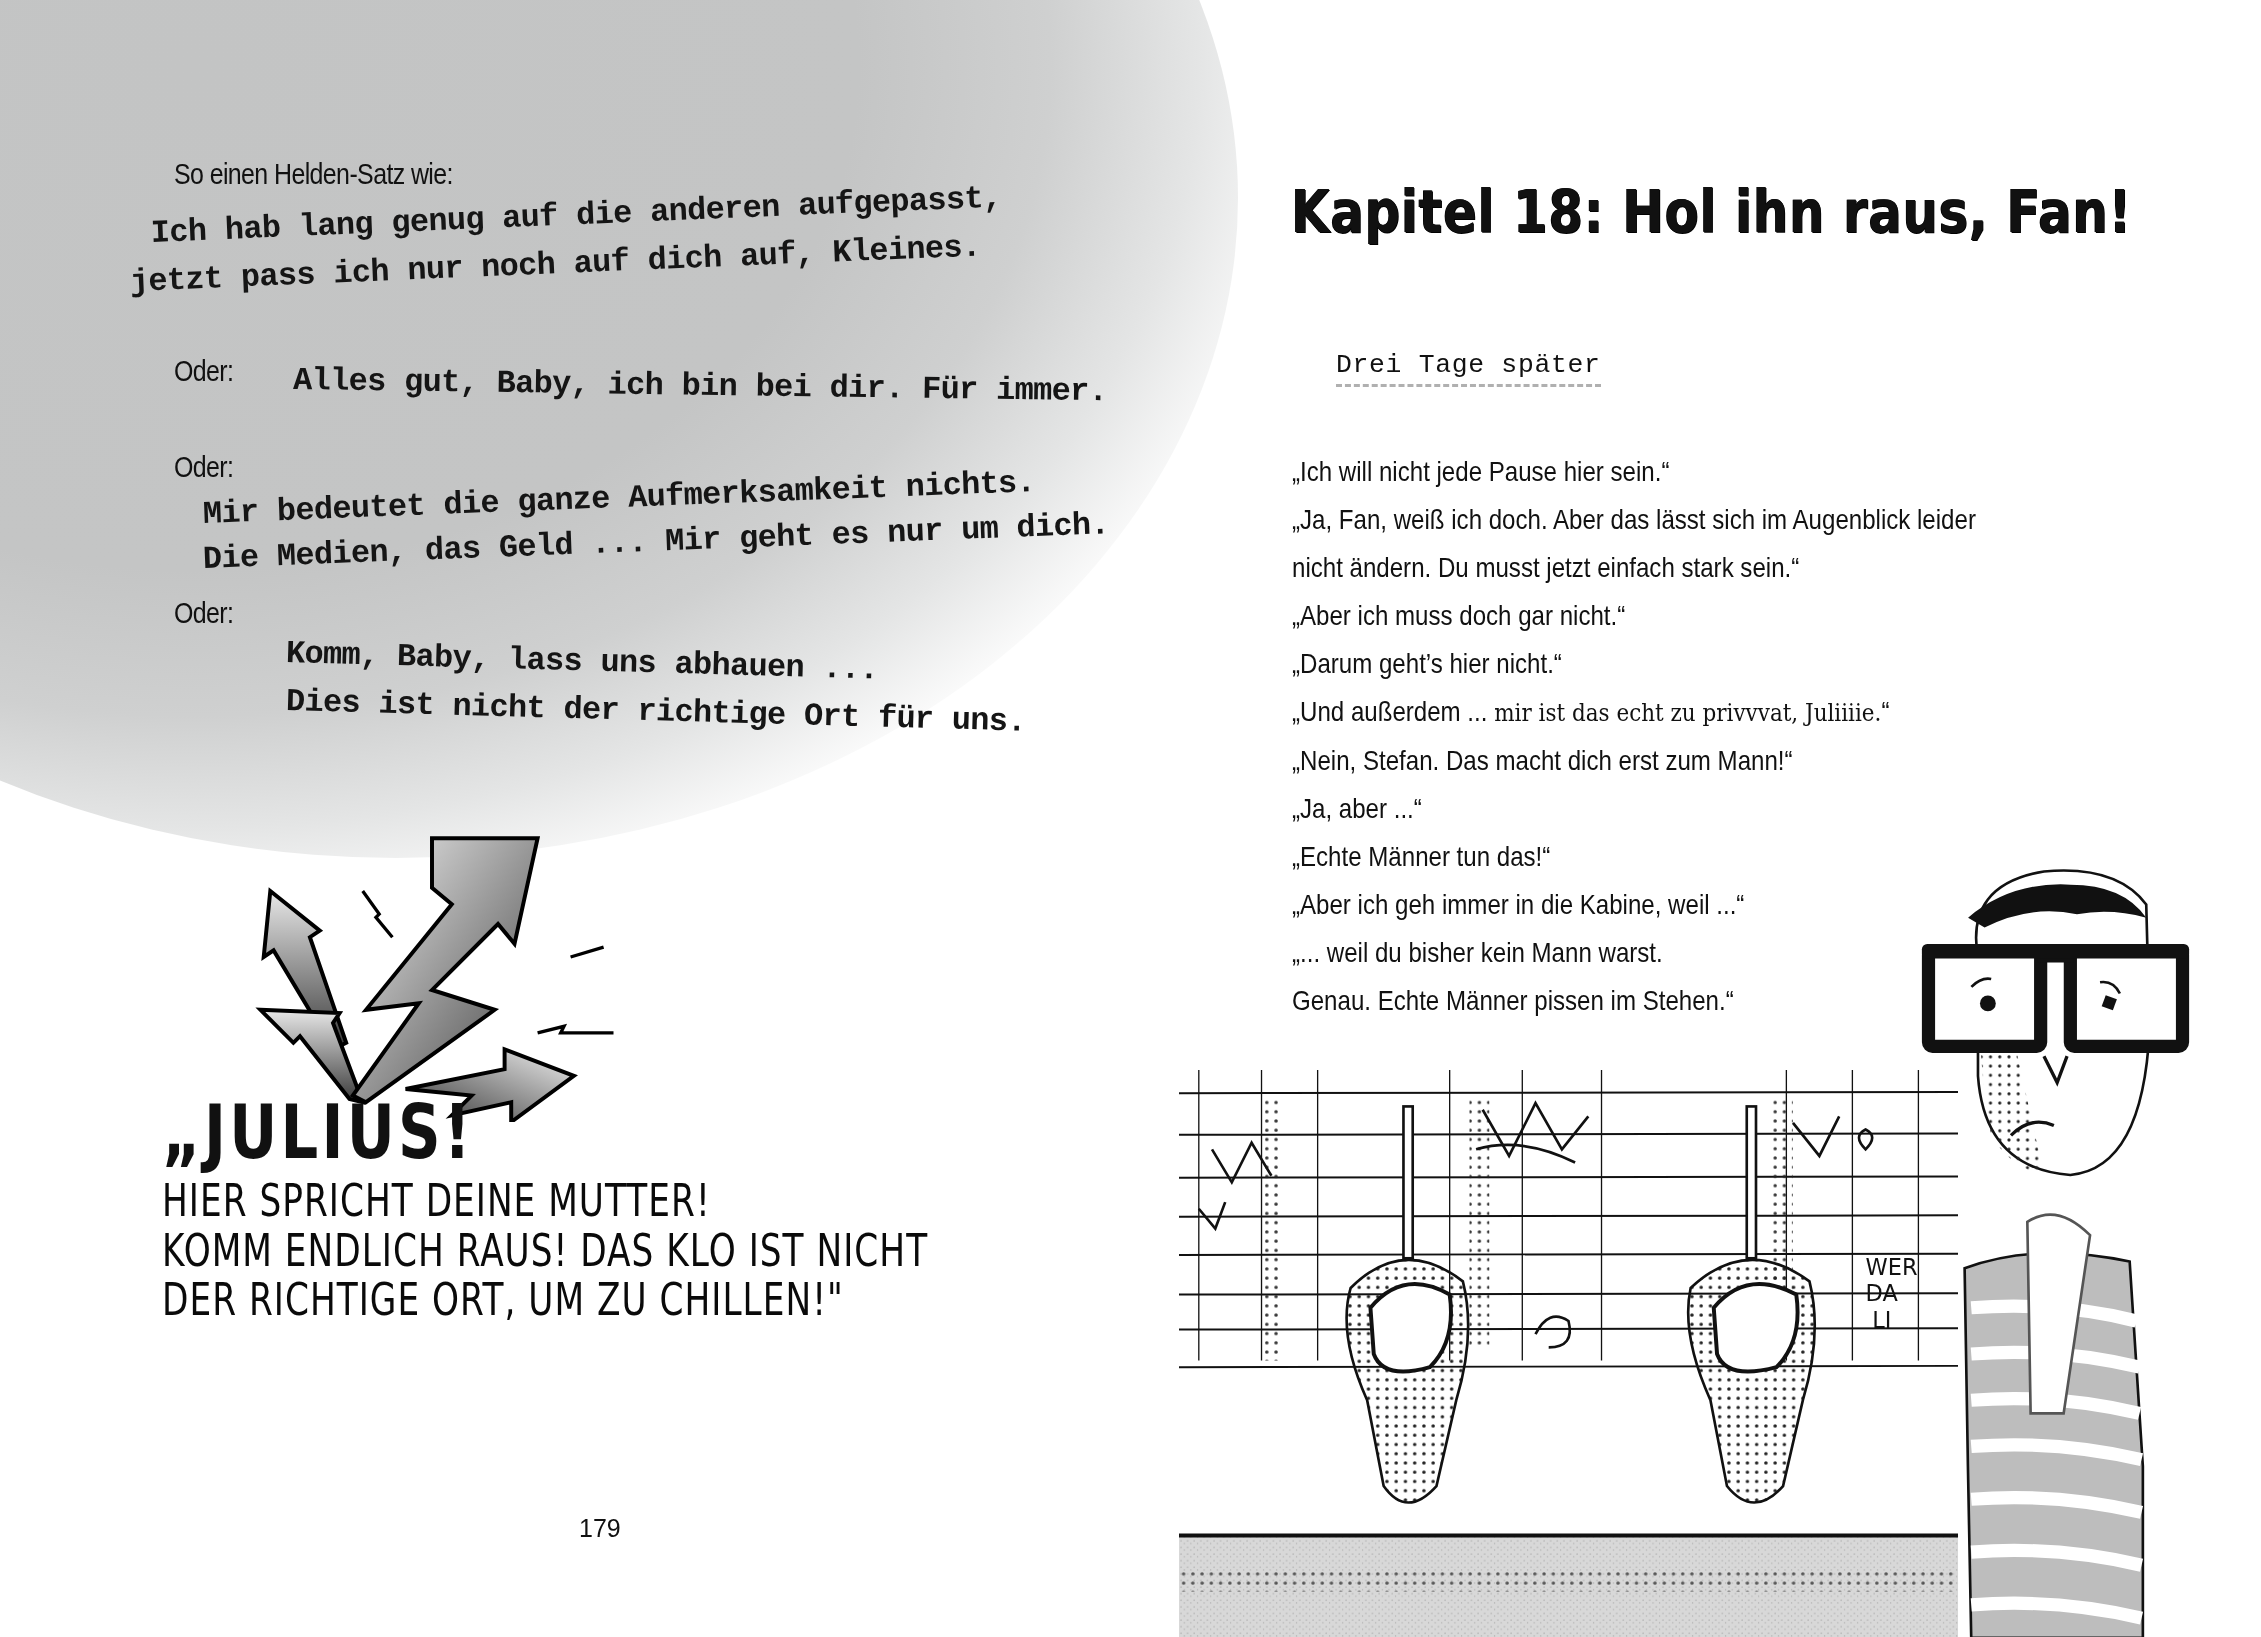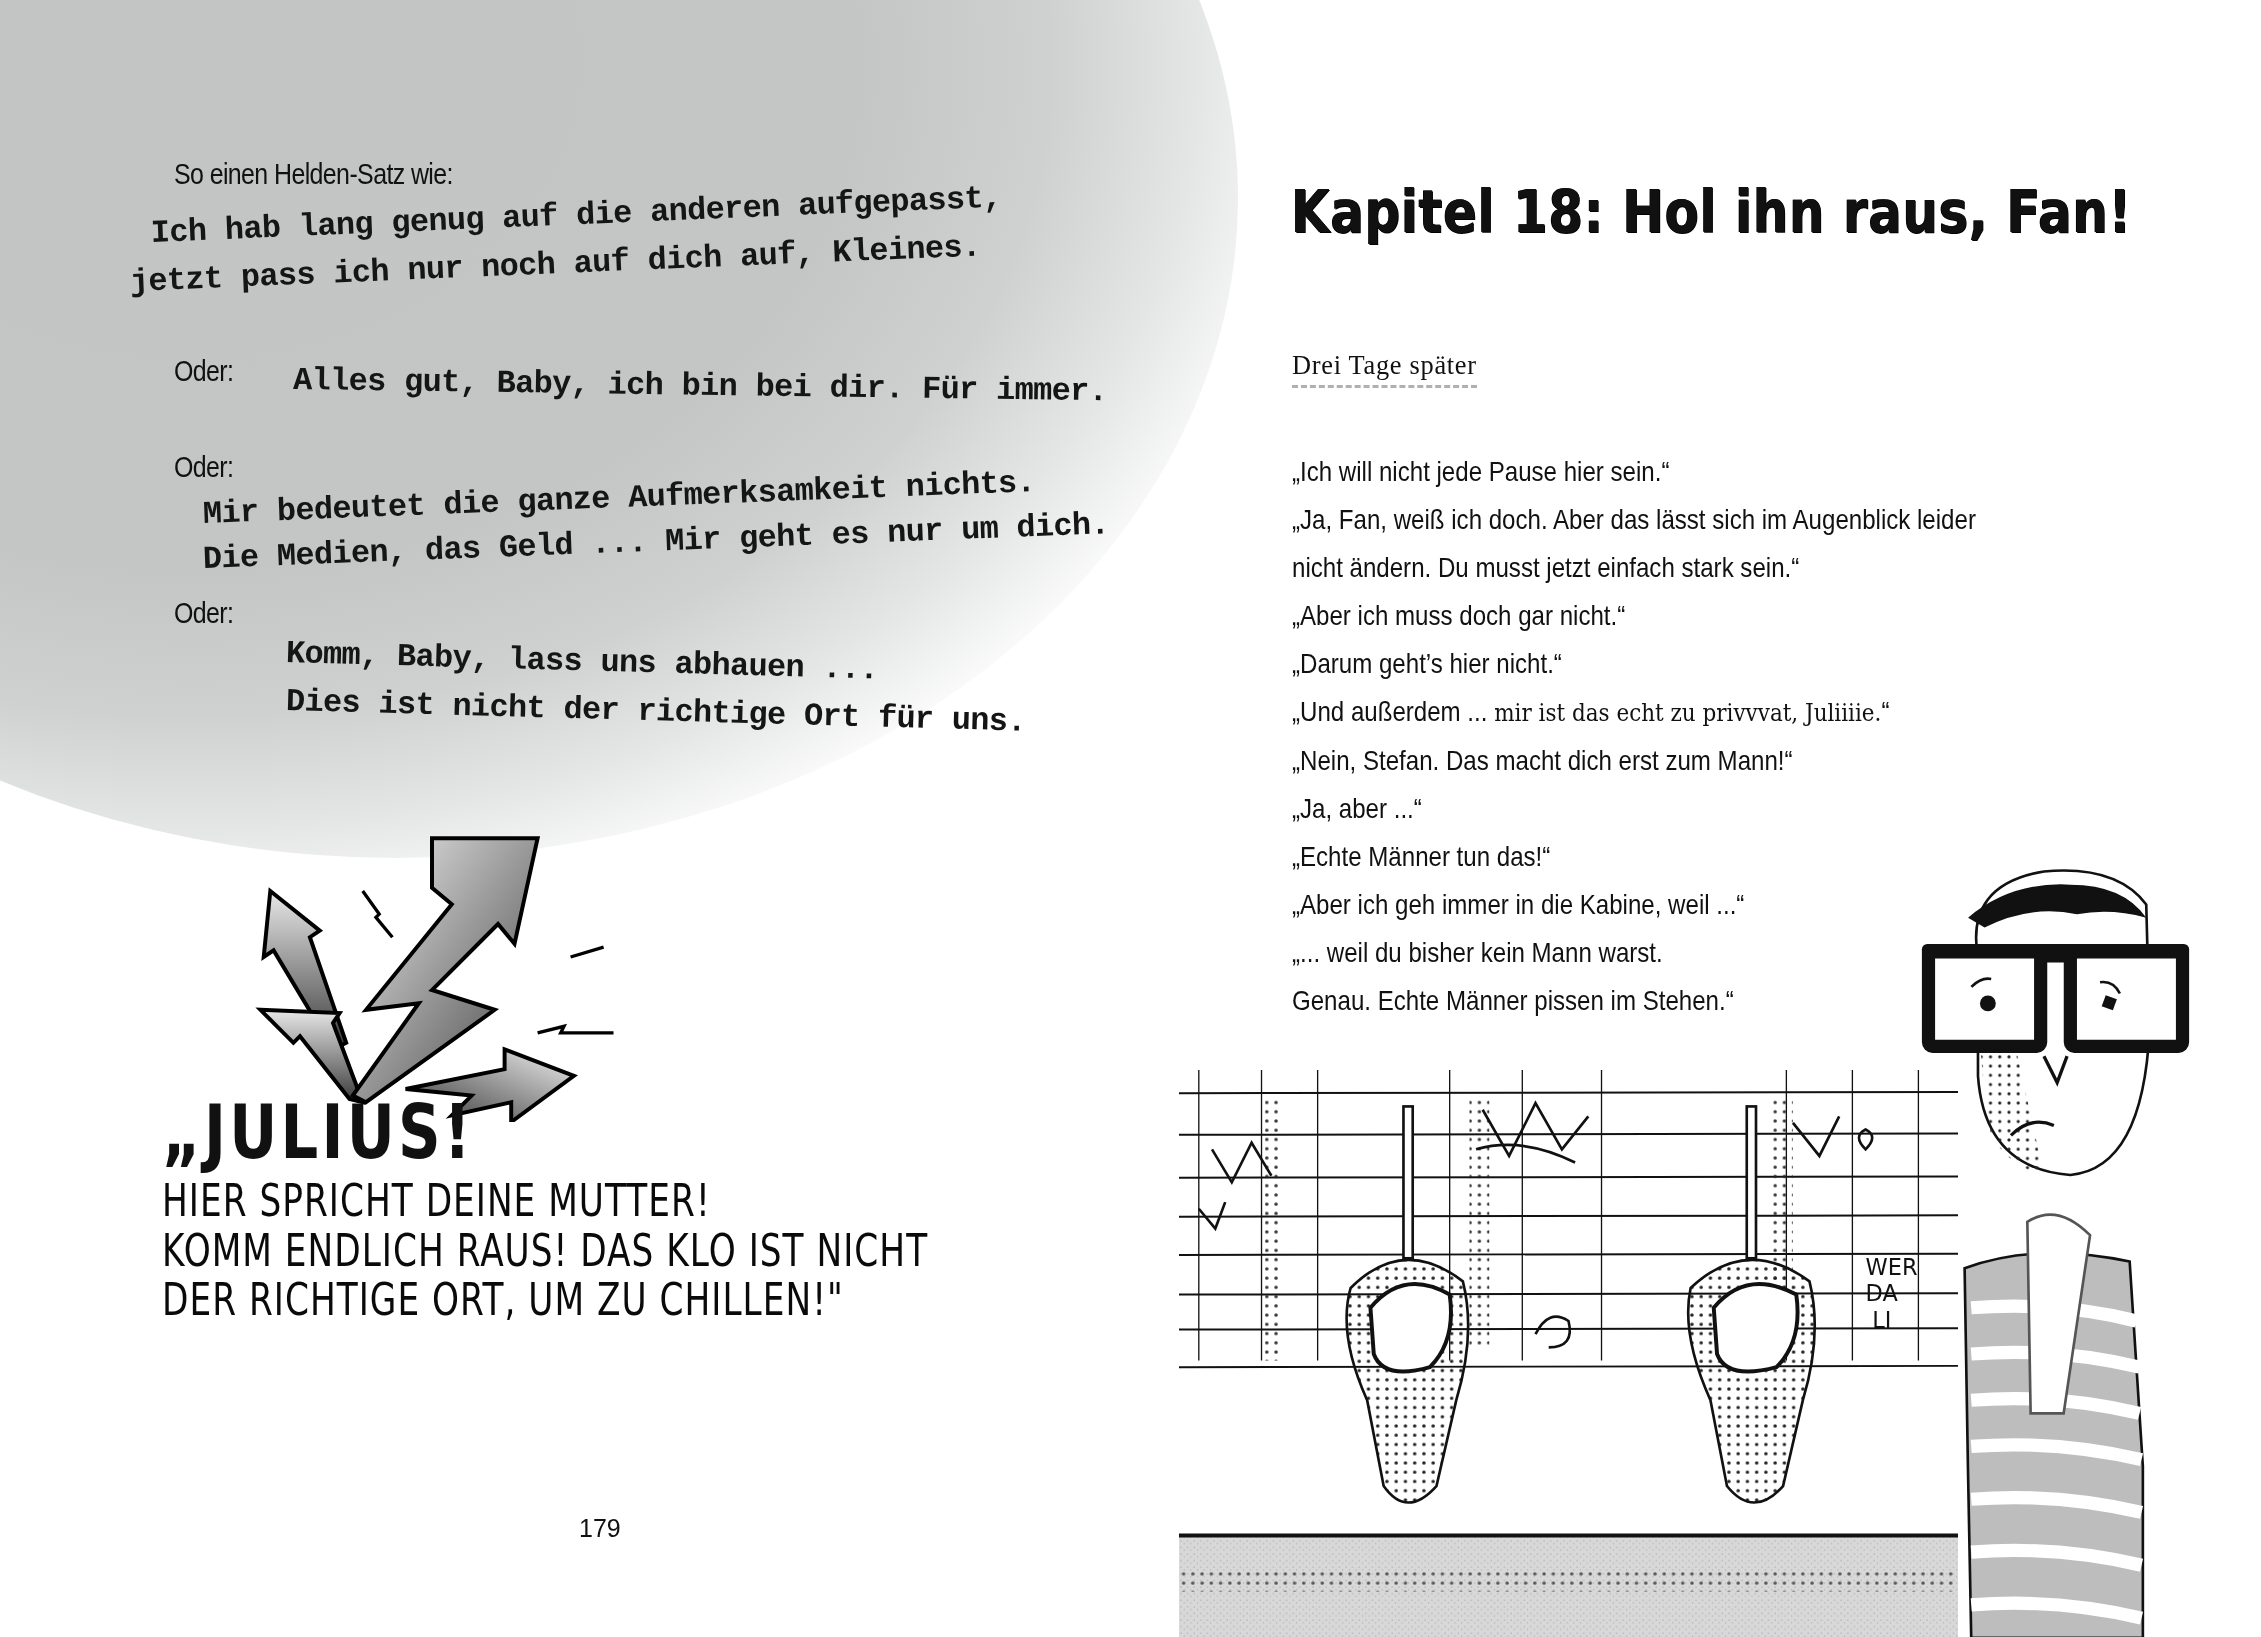--- a/index.html
+++ b/index.html
@@ -12,21 +12,21 @@
     border-radius:50%;
     background: radial-gradient(ellipse at 38% 40%, #c3c4c4 0%, #c4c5c5 45%, #cfd0d0 58%, #e4e5e5 68%, #ffffff 78%);
   }
   .abs { position:absolute; white-space:nowrap; }
   .sans-narrow { font-family:"Liberation Sans Narrow","Liberation Sans", sans-serif; font-size:29px; letter-spacing:-0.7px; transform:scaleX(0.86); transform-origin:left center; }
   .typewriter { font-family:"Liberation Mono","DejaVu Sans Mono", monospace; font-weight:bold; font-size:32px; letter-spacing:-0.7px; color:#151515; }
   .hand { font-family:"DejaVu Sans", sans-serif; text-transform:uppercase; font-size:44px; letter-spacing:1.3px; transform:scaleX(0.78); transform-origin:left center; font-weight:normal; color:#0a0a0a; }
   .hand-big { font-family:"DejaVu Sans", sans-serif; text-transform:uppercase; font-weight:bold; font-size:74px; letter-spacing:4px; transform:scaleX(0.8); transform-origin:left center; }
   .page-number { font-family:"Liberation Sans", sans-serif; font-size:25px; }
   .chapter-title { font-family:"DejaVu Sans", sans-serif; font-weight:bold; font-size:58px; letter-spacing:0.7px; transform:scaleX(0.86); transform-origin:center center; text-shadow:0.7px 0.7px 0 #000, -0.7px 0 0 #000; }
-  .subtitle { font-family:Liberation Serif, serif; font-size:26.4px; border-bottom:3.3px dashed #b0b0b0; padding-bottom:4px; letter-spacing:0.7px; }
+  .subtitle { font-family:Liberation Mono, monospace; font-size:26.4px; border-bottom:3.3px dashed #b0b0b0; padding-bottom:4px; letter-spacing:0.7px;margin-left:44px; }
   .dialogue { font-family:"Liberation Sans", sans-serif; font-size:28px; line-height:48px; transform:scaleX(0.86); transform-origin:left top; }
   .dialogue div { white-space:nowrap; }
   .mono-inline { font-family:"DejaVu Serif", serif; font-size:25px; }
   .illus { position:absolute; }
 </style>
 </head>
 <body>
 
 <div class="page page-left">
   <div class="gray-glow"></div>

